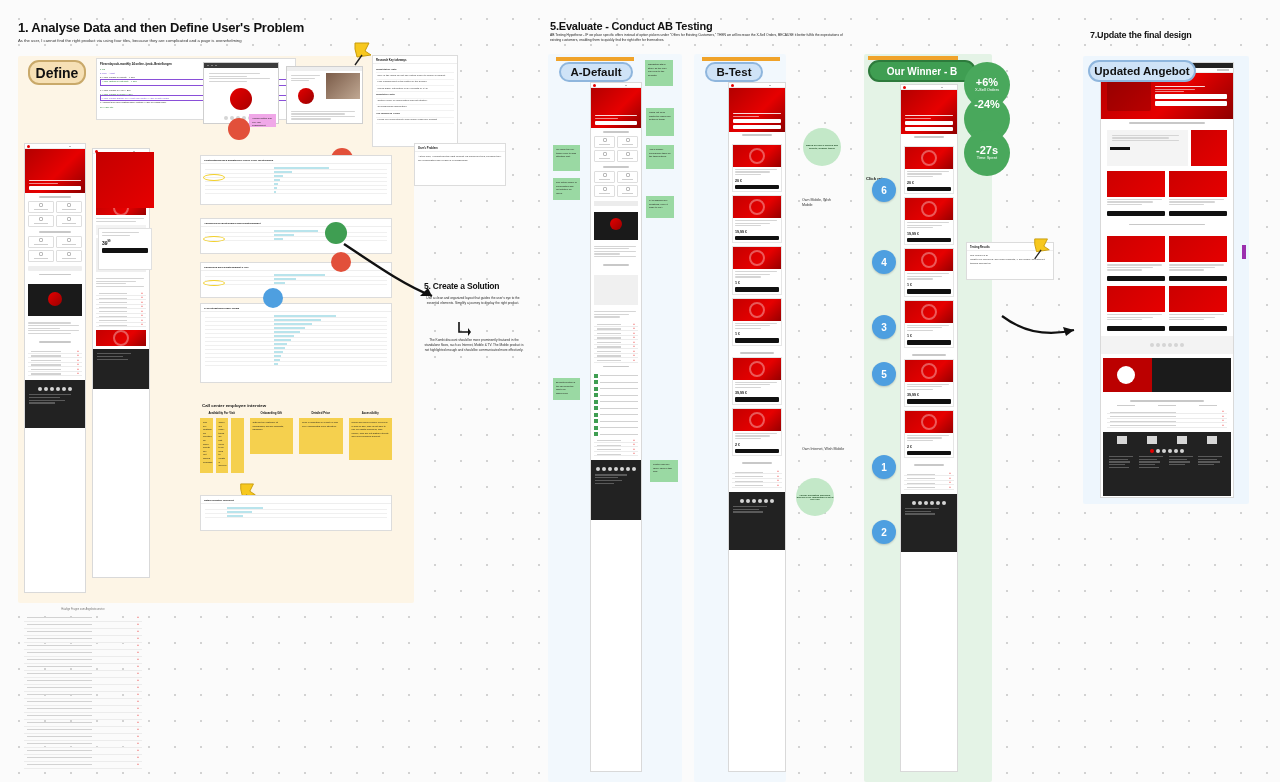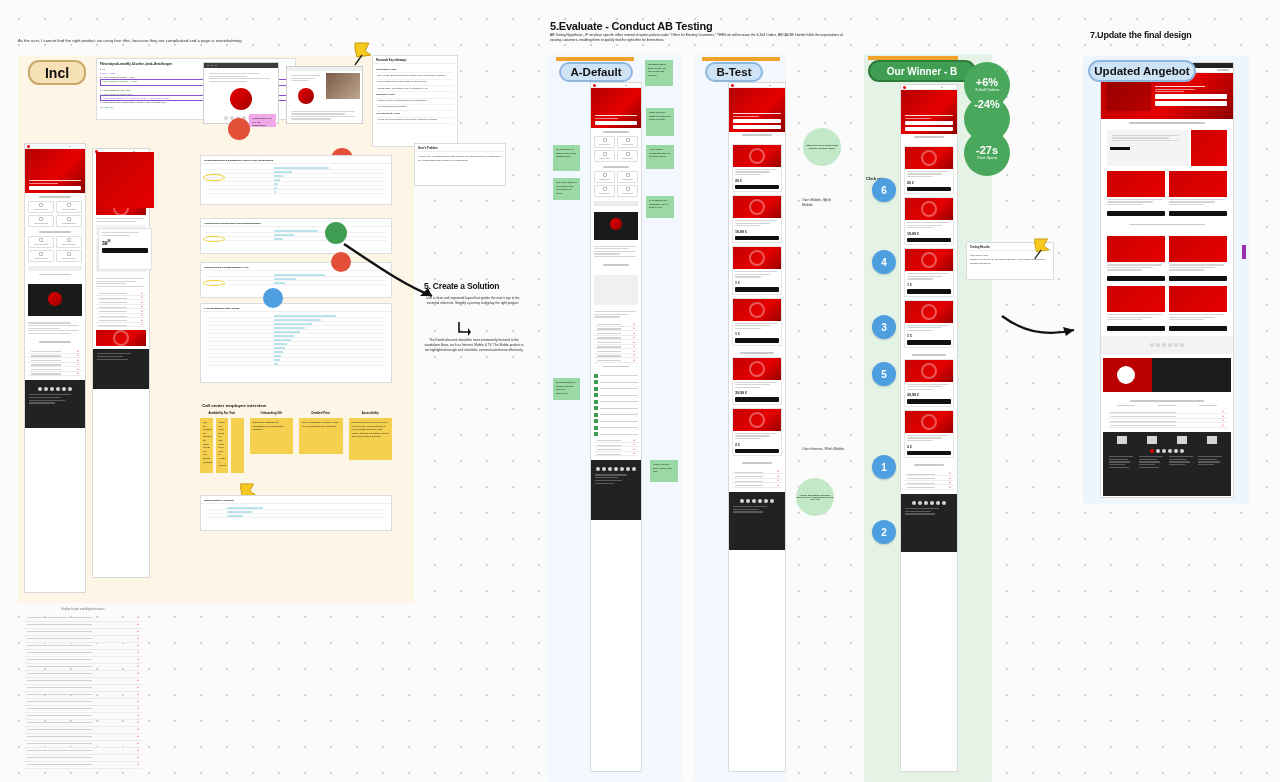--- a/index.html
+++ b/index.html
@@ -116,25 +116,26 @@
   .cb-green { background:#3f9e52; }
 
   .hl-oval { position:absolute; border:1.6px solid #f2d02b; border-radius:50%; }
   .purp-box { position:absolute; border:1px solid #8a4fd8; }
 </style>
 </head>
 <body>
 
 <div id="board">
 
+  <div class="abs sec-title" style="left:18px; top:20px; font-size:13px;">1.  Analyse Data and then Define User's Problem</div>
   <div class="abs sec-sub" style="left:18px; top:38px; width:500px; font-size:4.2px;">As the user, I cannot find the right product via using four tiles, because they are complicated and a page is overwhelming</div>
 
   <div class="panel panel-cream" style="left:18px; top:56px; width:396px; height:547px;"></div>
 
-  <div class="chip chip-tan" style="left:28px; top:60px; width:58px; height:25px; font-size:14px;">Incl</div>
+  <div class="chip chip-tan" style="left:28px; top:60px; width:58px; height:25px; font-size:14px;">Define</div>
 
   <div class="card" style="left:96px; top:58px; width:200px; height:62px;">
     <div style="font-size:2.8px; font-weight:bold; padding:2.5px 3px 1px; color:#111;">Fliesenlay.ouk-monthly 24 online- /prob.-Bestellungen</div>
     <div id="dataListRows" style="padding:0 3px;">
         <div style="font-size: 2.3px; line-height: 1.85; color: rgb(28, 122, 46); white-space: nowrap; overflow: hidden;">1   n/a</div>
         <div style="font-size: 2.3px; line-height: 1.85; color: rgb(122, 79, 216); white-space: nowrap; overflow: hidden;">2   Flow - Angbt</div>
         <div style="font-size: 2.3px; line-height: 1.85; color: rgb(42, 42, 42); white-space: nowrap; overflow: hidden;">3   X-Sell (Mobile on Inernt) - X-Sell</div>
         <div style="font-size: 2.3px; line-height: 1.85; color: rgb(28, 122, 46); white-space: nowrap; overflow: hidden;">4   X-Sell (Option on Internet) - X-Sell</div>
         <div style="font-size: 2.3px; line-height: 1.85; color: rgb(122, 79, 216); white-space: nowrap; overflow: hidden;">5   X-Sell (Mobile on TV) on X-Sell (Mobile for Flow)</div>
         <div style="font-size: 2.3px; line-height: 1.85; color: rgb(42, 42, 42); white-space: nowrap; overflow: hidden;">6   X-Sell (Mobile TV) on X-Sell</div>

